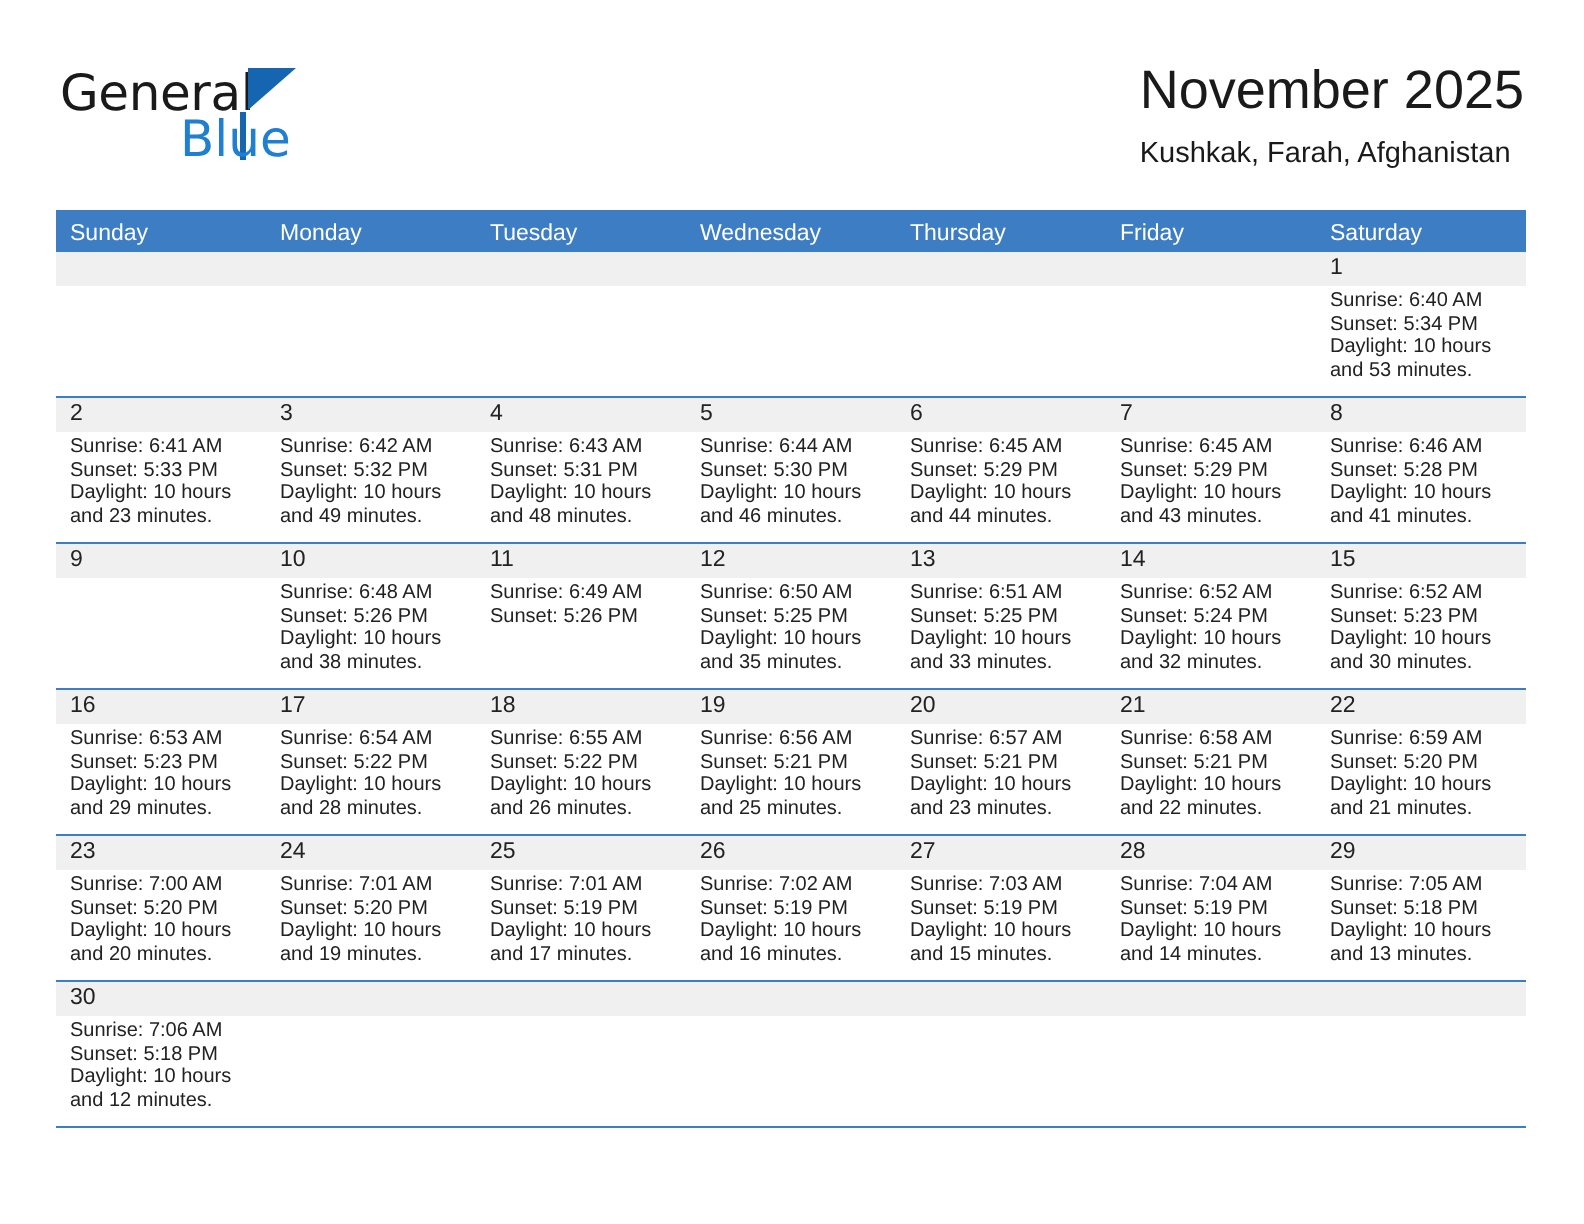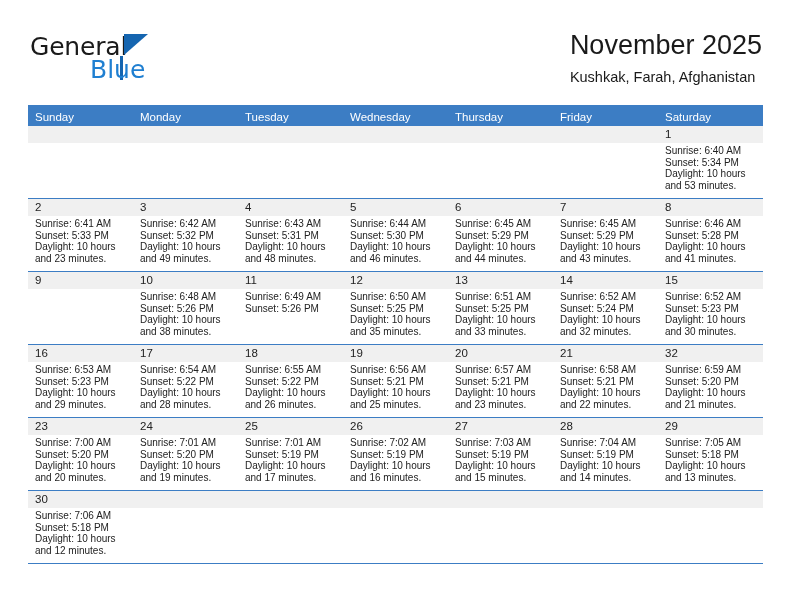--- a/index.html
+++ b/index.html
@@ -367,21 +367,21 @@
           </div>
           <div class="day">
             <div class="day-number-band">21</div>
             <div class="day-body">
               <div>Sunrise: 6:58 AM</div>
               <div>Sunset: 5:21 PM</div>
               <div class="daylight">Daylight: 10 hours and 22 minutes.</div>
             </div>
           </div>
           <div class="day">
-            <div class="day-number-band">32</div>
+            <div class="day-number-band">22</div>
             <div class="day-body">
               <div>Sunrise: 6:59 AM</div>
               <div>Sunset: 5:20 PM</div>
               <div class="daylight">Daylight: 10 hours and 21 minutes.</div>
             </div>
           </div>
         </div>
         <div class="week">
           <div class="day">
             <div class="day-number-band">23</div>

